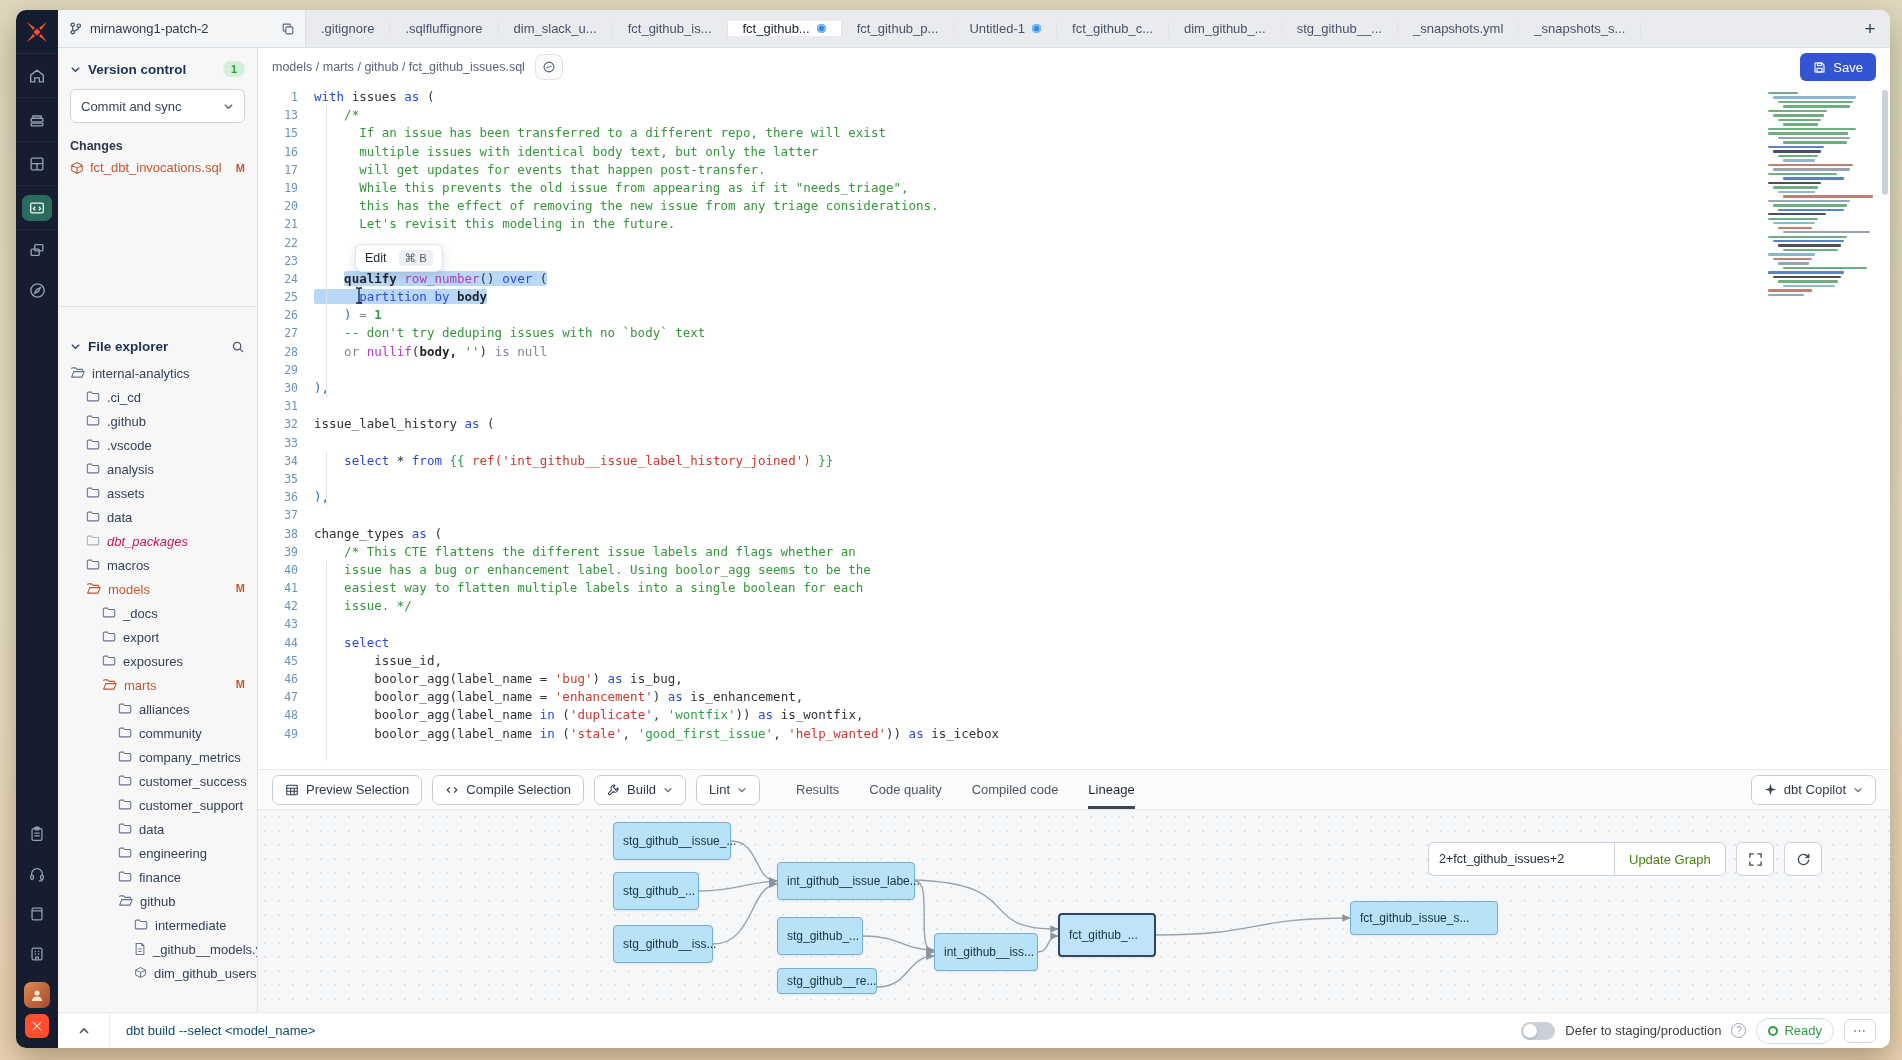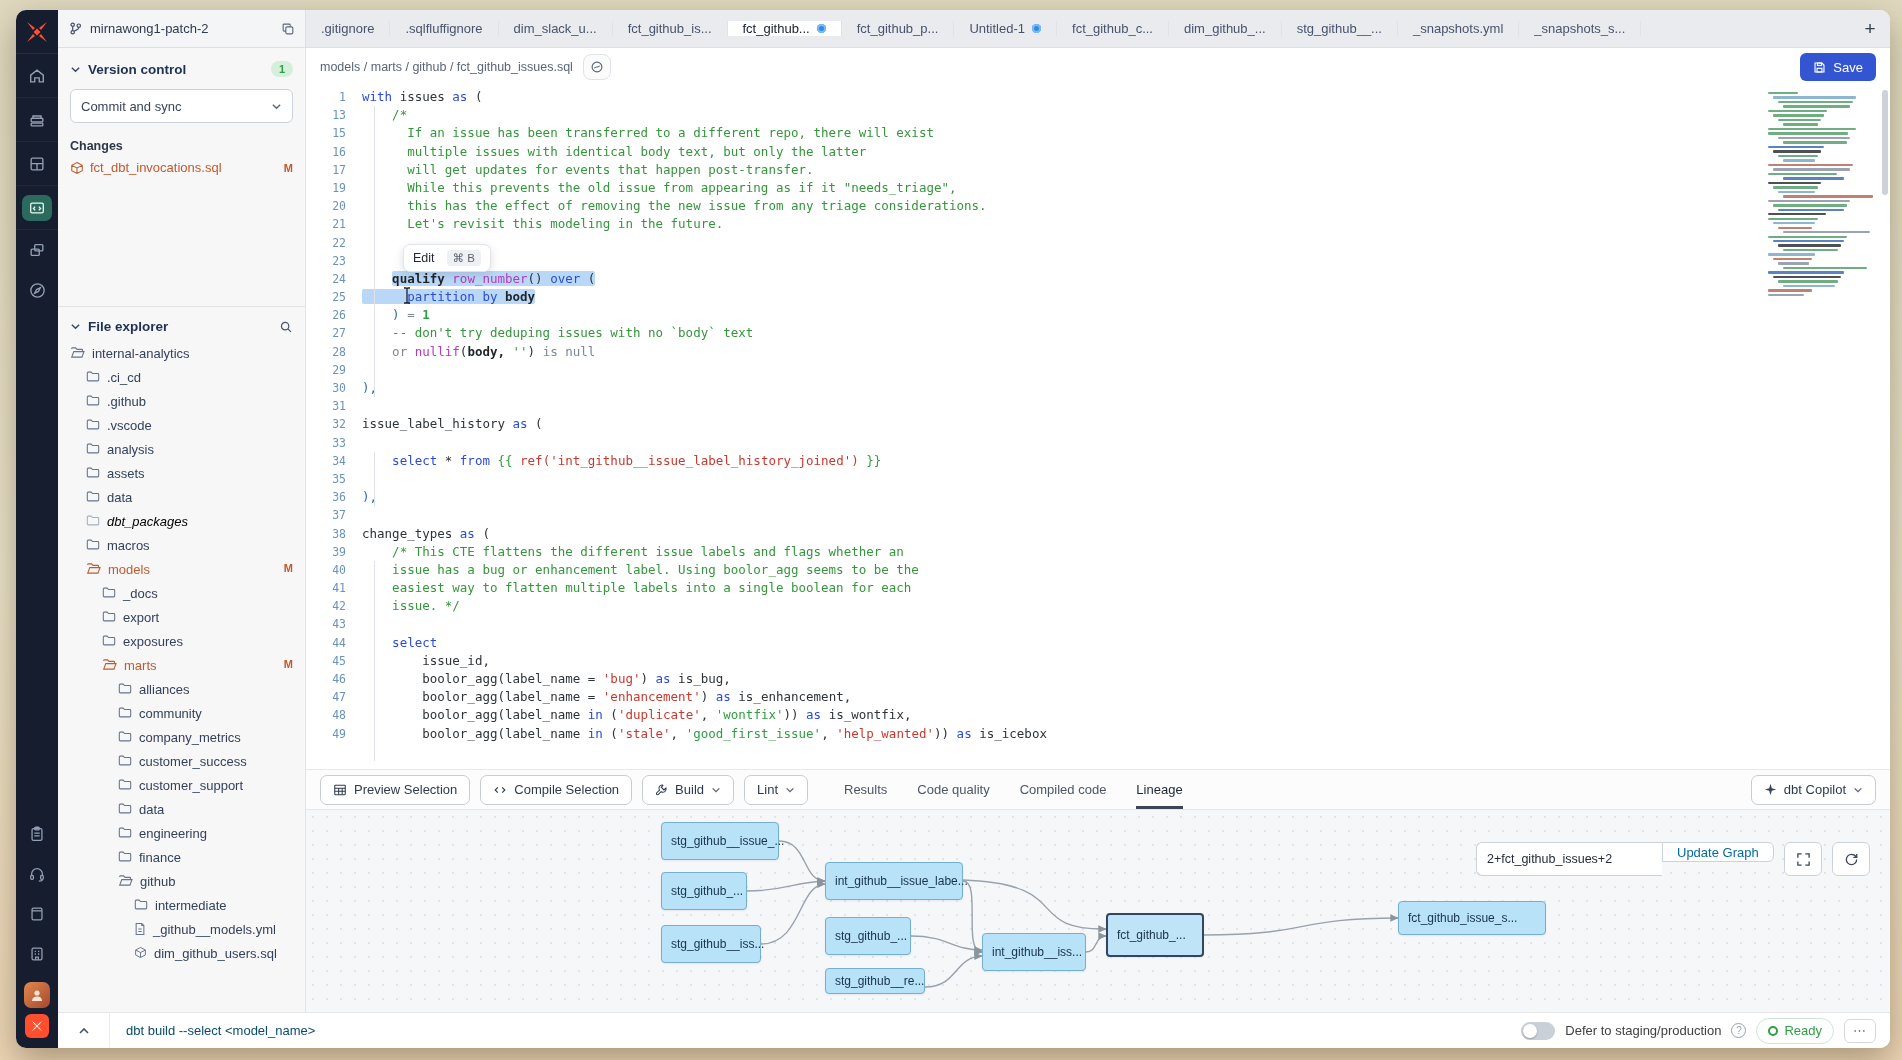--- a/index.html
+++ b/index.html
@@ -34,36 +34,36 @@
   .branch-seg .bname { overflow:hidden; white-space:nowrap; text-overflow:ellipsis;}
   .branch-seg .copy { margin-left:auto; }
   .tabs { display:flex; align-items:center; min-width:0; overflow:hidden;}
   .tab { display:flex; align-items:center; gap:7px; padding:0 15px; font-size:13px; color:#47536b; border-right:1px solid #dfe2e6; white-space:nowrap; cursor:pointer; background:transparent;}
   .tab.active { background:#fff; color:#16202e; }
   .tabdot { width:9px; height:9px; border-radius:50%; background:#2b8ce6; box-shadow:inset 0 0 0 2px #7cbaf0; flex:none;}
   .tab-add { margin-left:auto; width:40px; display:flex; align-items:center; justify-content:center; font-size:19px; color:#33404f; cursor:pointer;}
   
   .body-row { flex:1; display:flex; min-height:0;}
   
-  .panel { width:248px; flex:none; background:#f7f7f8; border-right:1px solid #e2e4e8; display:flex; flex-direction:column; overflow:hidden; font-size:13px; color:#33415a;}
+  .panel { width:200px; flex:none; background:#f7f7f8; border-right:1px solid #e2e4e8; display:flex; flex-direction:column; overflow:hidden; font-size:13px; color:#33415a;}
   .sec-head { display:flex; align-items:center; gap:7px; padding:13px 12px 8px; font-weight:bold; color:#1d3252; font-size:13.5px;}
   .sec-head .chev { flex:none; }
   .vc-badge { margin-left:auto; background:#d5efdc; color:#2f9e44; font-size:11px; font-weight:bold; border-radius:10px; padding:2px 8px;}
   .commit-btn { margin:4px 12px 2px; height:34px; background:#fff; border:1px solid #ccd2d9; border-radius:6px; display:flex; align-items:center; justify-content:space-between; padding:0 10px; color:#38445a; cursor:pointer; font-size:13px;}
   .changes-label { font-weight:bold; font-size:12.5px; color:#2c3749; margin:14px 12px 4px;}
   .change-row { display:flex; align-items:center; gap:6px; padding:3px 12px; color:#c05a2e; cursor:pointer;}
   .change-row .mbadge { margin-left:auto; font-size:11px; font-weight:bold; color:#c05a2e;}
   .panel-spacer { height:128px; flex:none;}
-  .fe-head { border-top:1px solid #e2e4e8; padding-top:12px;text-align:right;}
+  .fe-head { border-top:1px solid #e2e4e8; padding-top:32px;text-align:right;}
   .fe-head .search { margin-left:auto; cursor:pointer;}
   .tree { flex:1; overflow:hidden; padding-top:4px;}
   .trow { height:24px; display:flex; gap:7px; cursor:pointer; white-space:nowrap;}
   .trow svg { flex:none;}
   .trow .mbadge { margin-left:auto; margin-right:12px; font-size:11px; font-weight:bold; color:#c05a2e;}
-  .trow.muted { color:#000000; font-style:italic;}
+  .trow.muted { color:#be185d; font-style:italic;}
   .trow.orange { color:#c05a2e;}
   
   .main { flex:1; display:flex; flex-direction:column; min-width:0; background:#fff;}
   .crumbbar { height:38px; flex:none; display:flex; align-items:center; gap:10px; padding:0 14px; font-size:12.5px; color:#5a6578;}
   .copilot-chip { width:28px; height:26px; border:1px solid #dfe2e7; border-radius:8px; display:flex; align-items:center; justify-content:center; cursor:pointer; background:#fbfbfc;}
   .save-btn { margin-left:auto; height:28px; background:#3455d2; border:none; border-radius:6px; color:#fff; font-size:13px; font-family:"Liberation Sans",sans-serif; display:flex; align-items:center; gap:7px; padding:0 13px; cursor:pointer;}
   .editor { flex:1; position:relative; overflow:hidden; font-family:"DejaVu Sans Mono", monospace; font-size:12.5px; background:#fff;}
   .code { padding-top:2px;}
   .cl { height:18.2px; line-height:18.2px; display:flex; white-space:pre;}
   .ln { width:56px; flex:none; text-align:right; padding-right:16px; color:#6a93bb; font-size:11.5px; user-select:none;}
@@ -86,21 +86,21 @@
   .tb-tab { display:flex; align-items:center; font-size:13px; color:#4a5568; cursor:pointer; position:relative;}
   .tb-tab.active { color:#1c2735; }
   .tb-tab.active::after { content:""; position:absolute; left:0; right:0; bottom:0; height:3px; background:#3b4757;}
   .copilot-btn { margin-left:auto; align-self:center;}
   
   .lineage { height:203px; flex:none; position:relative; border-top:1px solid #e6e8eb; background:#f6f7f8; background-image:radial-gradient(#e2e5e8 1px, transparent 1.2px); background-size:14px 14px; overflow:hidden;}
   .lineage svg.edges { position:absolute; left:0; top:0;}
   .lnode { position:absolute; background:#b8e2f7; border:1px solid #74aed1; border-radius:4px; display:flex; align-items:center; padding:0 9px; font-size:12px; color:#16324a; cursor:pointer; white-space:nowrap; box-shadow:0 1px 2px rgba(30,60,90,.08);}
   .lnode.selected { border:2px solid #33465e; background:#bfe4f8;}
   .lg-input { position:absolute; left:1170px; top:32px; width:186px; height:34px; border:1px solid #ccd2d9; border-right:none; border-radius:6px 0 0 6px; background:#fff; font-size:12.5px; color:#222b38; padding:0 10px; font-family:"Liberation Sans",sans-serif;}
-  .lg-update { position:absolute; left:1356px; top:32px; height:20px; border:1px solid #ccd2d9; border-radius:0 6px 6px 0; background:#fff; font-size:13px; color:#0369a1; padding:0 14px; cursor:pointer; font-family:"Liberation Sans",sans-serif;}
+  .lg-update { position:absolute; left:1356px; top:32px; height:34px; border:1px solid #ccd2d9; border-radius:0 6px 6px 0; background:#fff; font-size:13px; color:#4d7c0f; padding:0 14px; cursor:pointer; font-family:"Liberation Sans",sans-serif;}
   .lg-icon-btn { position:absolute; top:32px; width:38px; height:34px; border:1px solid #ccd2d9; border-radius:6px; background:#fff; display:flex; align-items:center; justify-content:center; cursor:pointer;}
   
   .statusbar { height:36px; flex:none; border-top:1px solid #e4e6e9; background:#fff; display:flex; align-items:center; font-size:13px;}
   .sb-caret { width:52px; height:100%; border-right:1px solid #ecedf0; display:flex; align-items:center; justify-content:center; cursor:pointer;}
   .sb-cmd { margin-left:16px; color:#0c4a6e;}
   .sb-right { margin-left:auto; display:flex; align-items:center; gap:10px; padding-right:14px;}
   .toggle { width:34px; height:18px; border-radius:9px; background:#c9d0d8; position:relative; cursor:pointer;}
   .toggle .knob { position:absolute; left:2px; top:2px; width:14px; height:14px; border-radius:50%; background:#fff; box-shadow:0 1px 2px rgba(0,0,0,.25);}
   .defer { color:#404040;}
   .help { width:15px; height:15px; border-radius:50%; border:1.3px solid #97a1ad; color:#97a1ad; font-size:10px; display:flex; align-items:center; justify-content:center; cursor:pointer;}

